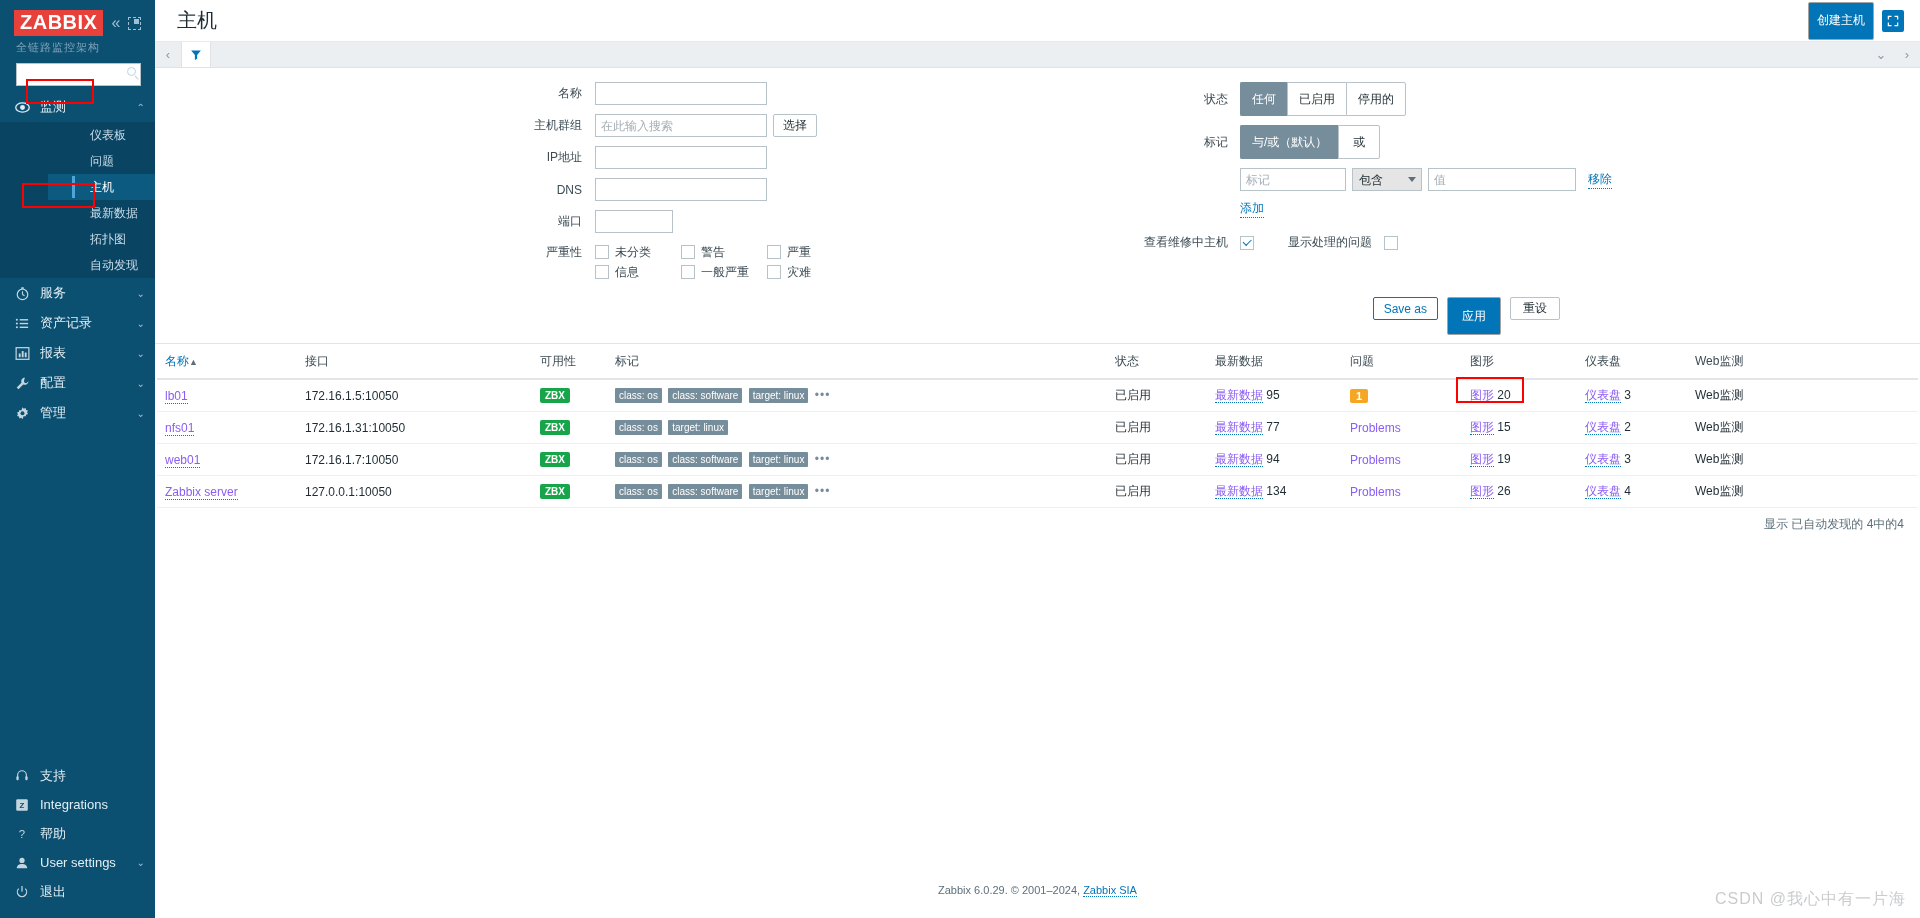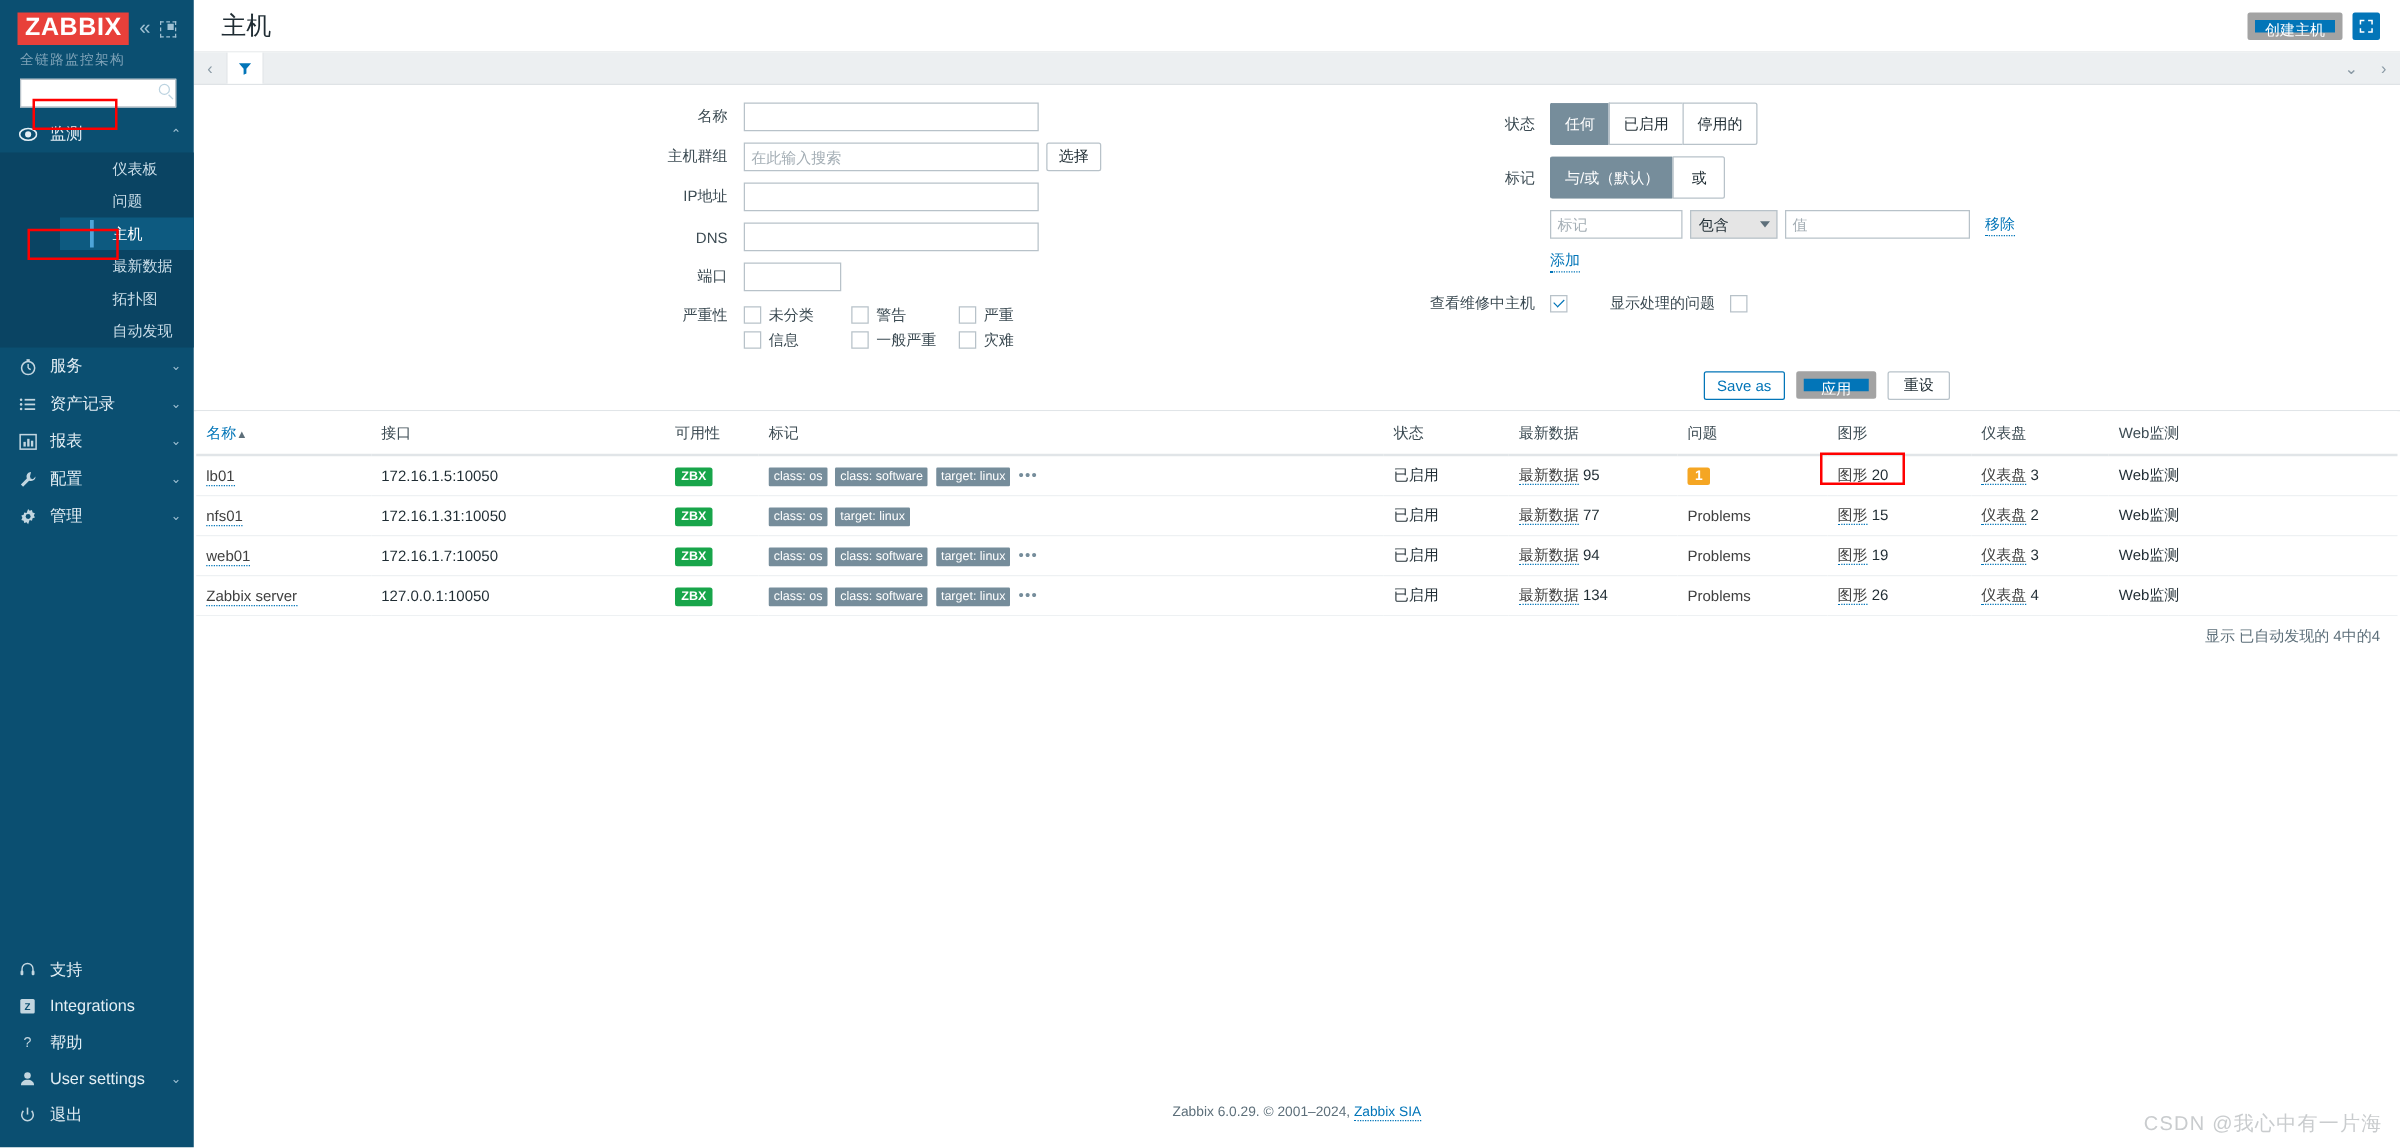--- a/index.html
+++ b/index.html
@@ -87,22 +87,22 @@
 
   
   .main { flex: 1; display: flex; flex-direction: column; background: #ffffff; min-width: 0; }
   .topbar {
     height: 42px; display: flex; align-items: center;
     padding: 0 16px 0 22px; border-bottom: 1px solid #e7eaec; background:#fff;
   }
   .page-title { font-size: 20px; color: #1f2c33; font-weight: normal; }
   .topbar-right { margin-left: auto; display: flex; align-items: center; gap: 8px; }
   .btn-primary {
-    background: #0275b8; color: #fff; border: 6px solid #a3a3a3;
-    height: 22px; padding: 0 8px; font-size: 12px; border-radius: 2px; cursor: pointer;
+    background: #0275b8; color: #fff; border: 1px solid #a3a3a3;
+    height: 38px; padding: 0 8px; font-size: 12px; border-radius: 2px; cursor: pointer;
     font-family: "Liberation Sans", sans-serif;
   }
   .kiosk-btn {
     width: 22px; height: 22px; background: #0275b8; border-radius: 2px;
     display: flex; align-items: center; justify-content: center; cursor: pointer;
     color:#fff; font-size: 13px;
   }
 
   
   .filter-tabs {
@@ -132,21 +132,21 @@
     width: 440px; text-align: right; padding-right: 13px;
     color: #3c4b53; font-size: 12px;
   }
   .flabel-r { width: 185px; text-align: right; padding-right: 12px; color:#3c4b53; font-size:12px; }
   input[type=text] {
     height: 23px; border: 1px solid #b8c2c9; background: #fff;
     font-size: 12px; padding: 0 5px; color: #1f2c33; outline: none;
     font-family: "Liberation Sans", sans-serif;
   }
   input[type=text]::placeholder { color: #a4aeb5; }
-  .in-wide { width: 236px; }
+  .in-wide { width: 172px; }
   .in-narrow { width: 78px; }
   .btn-plain {
     height: 23px; border: 1px solid #b8c2c9; background: #fff; color: #1f2c33;
     font-size: 12px; padding: 0 9px; cursor: pointer; border-radius: 2px;
     font-family: "Liberation Sans", sans-serif;
   }
   .seg { display: flex; }
   .seg > div {
     height: 23px; min-width: 42px; padding: 16px 11px;
     border: 1px solid #b8c2c9; border-right: none;
@@ -204,21 +204,21 @@
     text-align: left; font-weight: normal; color: #3c4b53;
     font-size: 12px; padding: 9px 8px 8px 8px; border-bottom: 2px solid #e1e5e8;
     white-space: nowrap;
   }
   table.hosts td {
     padding: 7px 8px; border-bottom: 1px solid #eef1f3; font-size: 12px;
     color: #1f2c33; vertical-align: middle; white-space: nowrap;
   }
   .sortable { color:#0275b8; cursor:pointer; }
   .sort-arrow { font-size: 9px; color:#5d6f7a; }
-  .hostlink { color:#404040; border-bottom:1px dotted #0275b8; cursor:pointer; }
+  .hostlink { color:#8b5cf6; border-bottom:1px dotted #0275b8; cursor:pointer; }
   .zbx-badge {
     background: #18a54a; color: #fff; font-size: 10px; font-weight: bold;
     padding: 2px 5px; border-radius: 2px; display:inline-block;
   }
   .tag {
     background: #768d9b; color:#fff; font-size: 10px; padding: 2px 4px;
     margin-right: 3px; display:inline-block; border-radius:1px;
   }
   .tag-more { color:#768d9b; font-size: 12px; letter-spacing:1px; }
   .enabled { color: #18a54a; }

